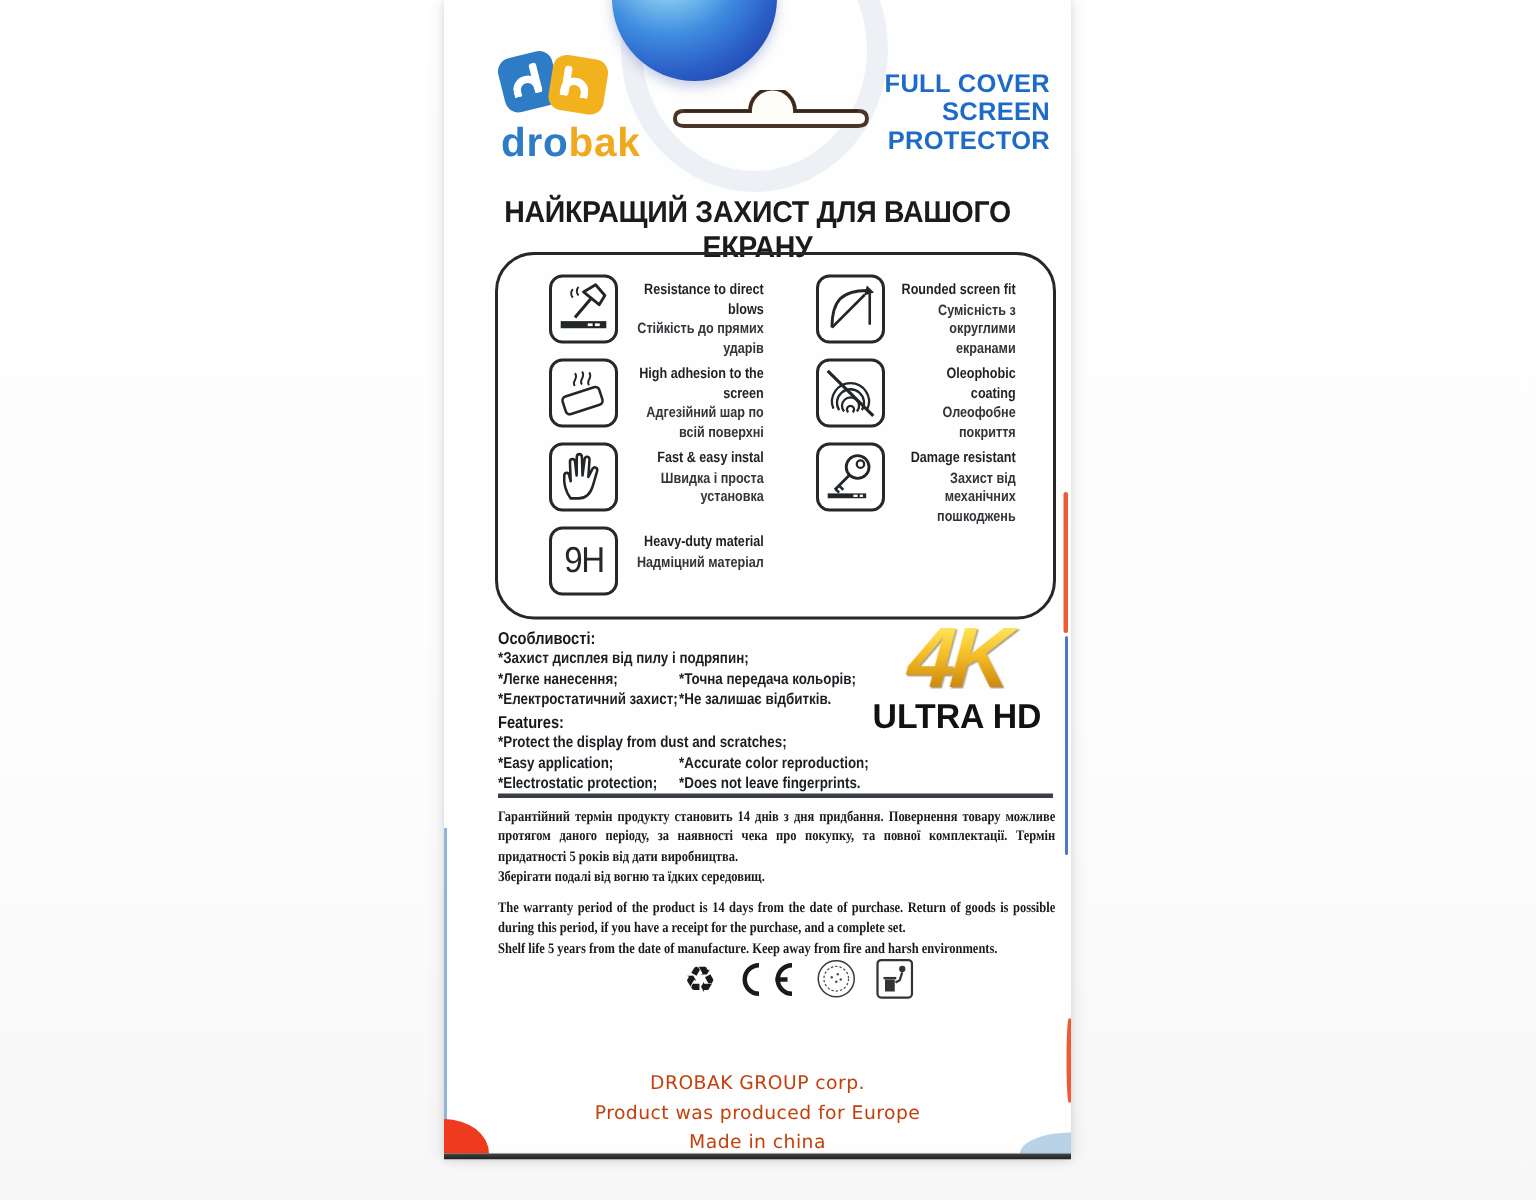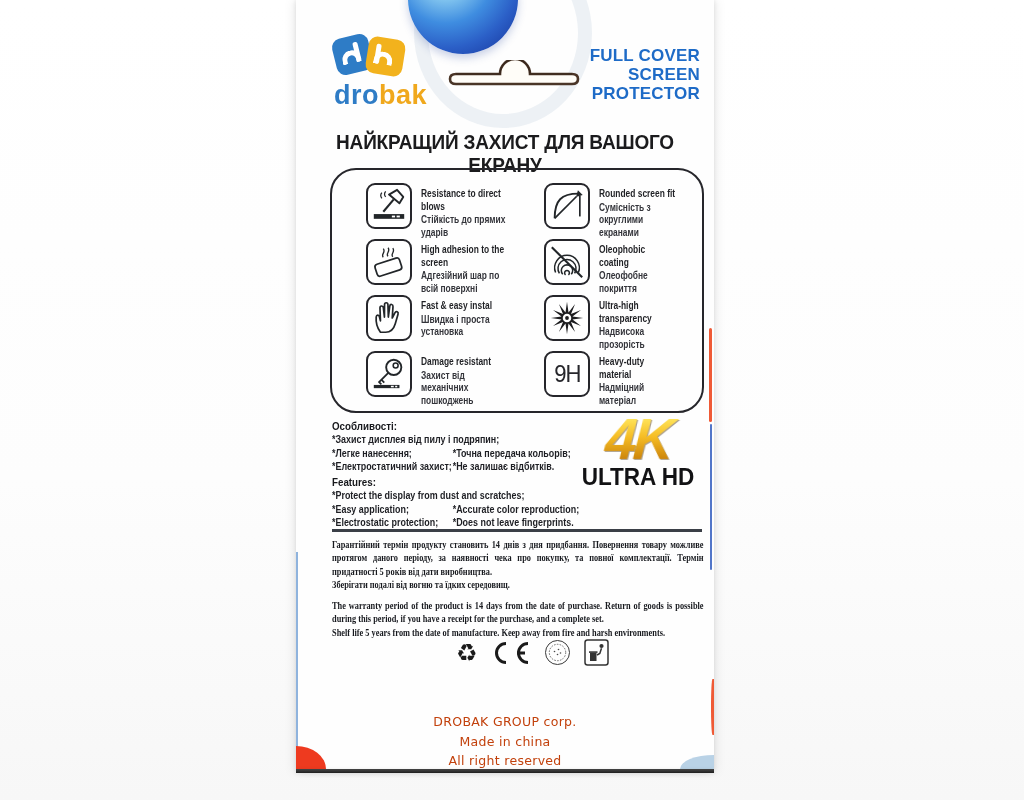--- a/index.html
+++ b/index.html
@@ -34,21 +34,21 @@
   
   .tagline { position:absolute; right:14px; top:46px; text-align:right; color:#1e6bc7;
     font-size:17px; font-weight:bold; line-height:19px; letter-spacing:.2px; }
 
   .headline { position:absolute; left:0; top:131px; width:100%; text-align:center;
     font-size:20px; font-weight:bold; color:#1b1b1d; letter-spacing:-.2px; transform:scaleX(.95); }
 
   
   .feature-panel { position:absolute; left:34px; top:168px; width:374px; height:245px;
     border:2.5px solid #26262b; border-radius:26px; padding:13px 10px 10px 16px;
-    display:grid; grid-template-columns:178px 1fr; grid-template-rows:repeat(4,1fr); column-gap:0; }
+    display:grid; grid-template-columns:178px 1fr; grid-template-rows:repeat(4,1fr); column-gap:0;text-align:right; }
   .feat { display:flex; align-items:flex-start; }
   .icon-box { flex:0 0 46px; width:46px; height:46px; border:2.5px solid #26262b; border-radius:9px;
     display:flex; align-items:center; justify-content:center; background:#fff;margin-left:18px; }
   .feat-text { margin-left:9px; padding-top:5px; transform:scaleX(.84); transform-origin:left top; width:119%; }
   .ft { font-size:10px; font-weight:bold; color:#1f2024; line-height:12.5px; }
   .fs { font-size:10px; font-weight:bold; color:#33343a; line-height:12.5px; margin-top:1px; }
   .nine-h { font-size:24px; color:#26262b; letter-spacing:-1px; transform:scaleX(.92); }
 
   
   .blist { position:absolute; left:36px; width:280px; transform:scaleX(.85); transform-origin:left top; }
@@ -201,33 +201,20 @@
           <svg width="38" height="38" viewBox="0 0 40 40">
             <path class="ln" stroke-width="1.8" stroke-linejoin="round" stroke-linecap="round" d="M11,35 C8,31 6,25 6.5,19 C6.7,16.4 9.6,16.4 10,19 L11,23 L10.5,9.5 C10.4,6.8 13.8,6.6 14.1,9.3 L15.2,19 L15.3,6 C15.4,3.2 18.8,3.3 18.9,6.1 L19.3,19 L20.8,7.5 C21.2,4.9 24.4,5.3 24.2,8 L23.4,20 L26.2,14.5 C27.4,12.2 30.3,13.5 29.5,16 L26.6,26 C25,31.5 21.5,35 16.5,35 Z"></path>
           </svg>
         </div>
         <div class="feat-text">
           <div class="ft">Fast &amp; easy instal</div>
           <div class="fs">Швидка і проста установка</div>
         </div>
       </div>
 
-      <div class="feat">
-        <div class="icon-box">
-          <svg width="38" height="38" viewBox="0 0 40 40">
-            <polygon fill="#1d1d1f" points="37,20 25.8,21.6 34.7,28.5 24.2,24.2 28.5,34.7 21.6,25.8 20,37 18.4,25.8 11.5,34.7 15.8,24.2 5.3,28.5 14.2,21.6 3,20 14.2,18.4 5.3,11.5 15.8,15.8 11.5,5.3 18.4,14.2 20,3 21.6,14.2 28.5,5.3 24.2,15.8 34.7,11.5 25.8,18.4"></polygon>
-            <circle cx="20" cy="20" r="4.5" fill="#fff"></circle>
-            <circle cx="20" cy="20" r="2" fill="#1d1d1f"></circle>
-          </svg>
-        </div>
-        <div class="feat-text">
-          <div class="ft">Ultra-high transparency</div>
-          <div class="fs">Надвисока прозорість</div>
-        </div>
-      </div>
 
       <div class="feat">
         <div class="icon-box">
           <svg width="38" height="38" viewBox="0 0 40 40">
             <circle class="ln" cx="25" cy="13" r="8" stroke-width="2"></circle>
             <circle class="ln" cx="27" cy="11" r="2.6" stroke-width="1.6"></circle>
             <path class="ln" d="M19.5,18.5 L9,29" stroke-width="2"></path>
             <path class="ln" d="M12,26 L15,29" stroke-width="1.8"></path>
             <path class="ln" d="M9.5,28.5 L12,31" stroke-width="1.8"></path>
             <rect x="4" y="31.5" width="27" height="3.4" fill="#222629"></rect>
@@ -300,20 +287,21 @@
         <rect x="1" y="1" width="23" height="25" rx="2.5" fill="none" stroke="#333" stroke-width="1.5"></rect>
         <rect x="6" y="14" width="6.5" height="8" fill="#333"></rect>
         <rect x="5" y="12.3" width="8.5" height="1.6" fill="#333"></rect>
         <circle cx="17.5" cy="7" r="2.1" fill="#333"></circle>
         <path d="M17.5,9.2 L15.8,14.5 L13,16" fill="none" stroke="#333" stroke-width="1.5"></path>
       </svg>
     </div>
 
     <div class="footer">
       <div>DROBAK GROUP corp.</div>
+      <div>Product was produced for Europe</div>
       <div>Made in china</div>
       <div>All right reserved</div>
     </div>
 
     <div class="edge edge-right-red"></div>
     <div class="edge edge-right-blue"></div>
     <div class="edge edge-left-blue"></div>
     <div class="edge corner-red-left"></div>
     <div class="edge corner-blue-right"></div>
     <div class="edge streak-red-right"></div>

